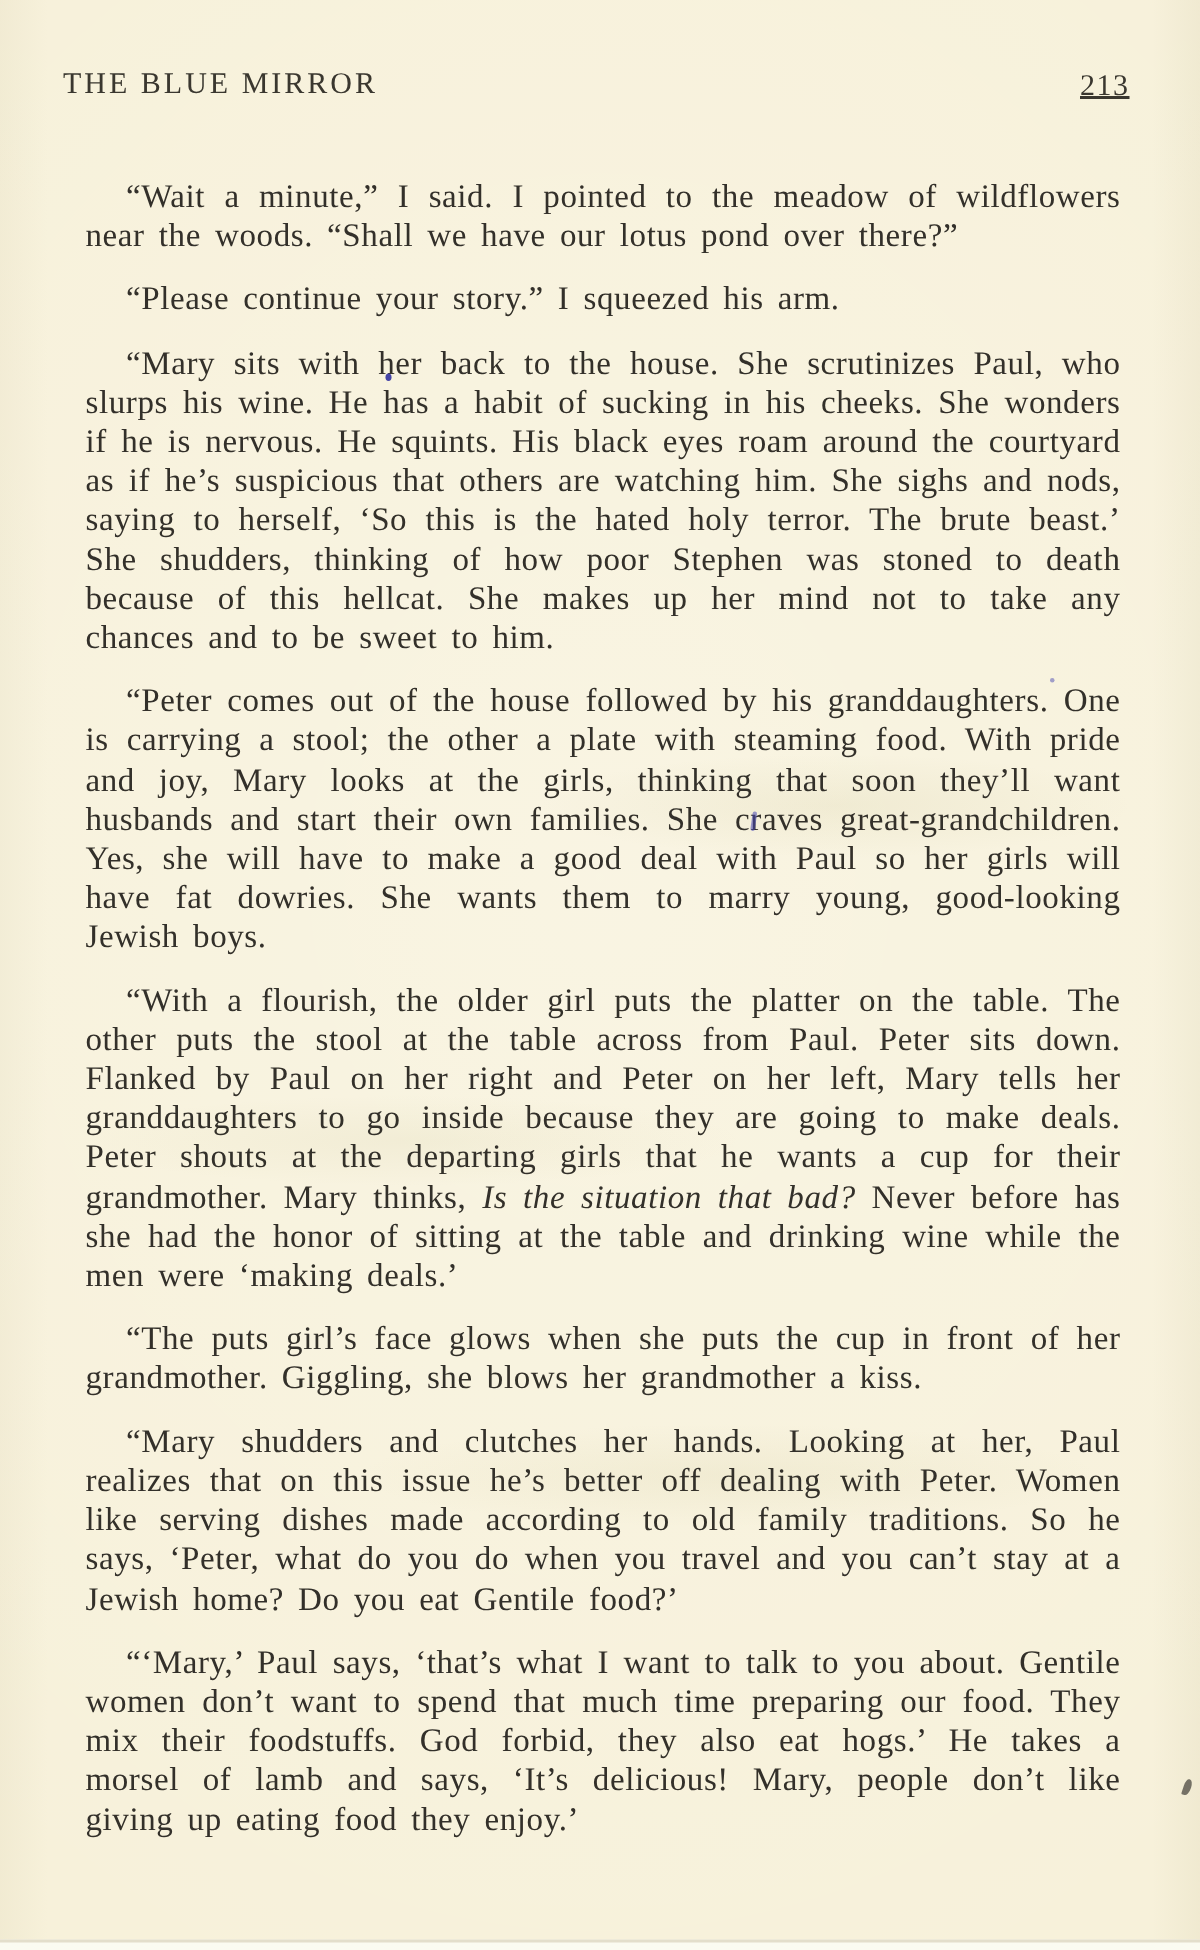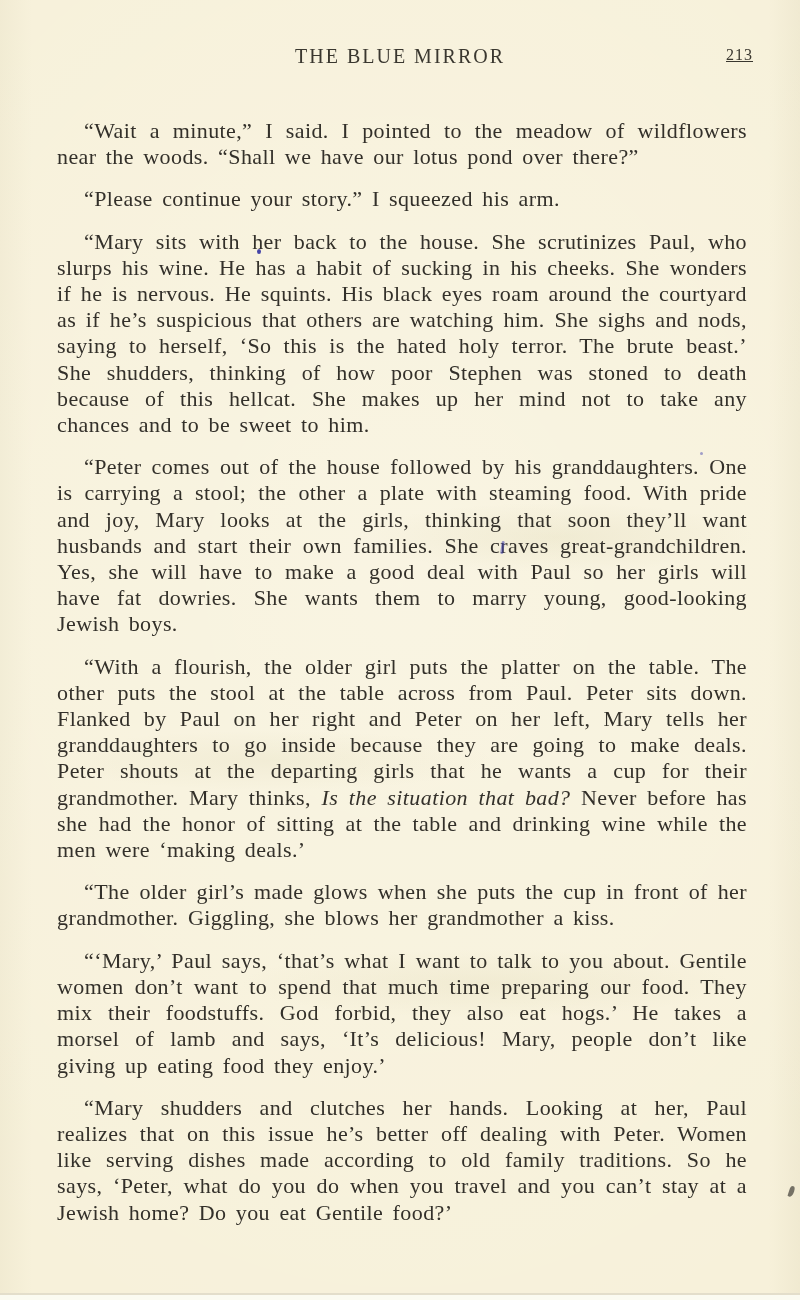--- a/index.html
+++ b/index.html
@@ -25,30 +25,30 @@
   }
   
   .running-head{
     position:absolute;
     top:45px;left:42px;right:42px;
     height:24px;
   }
   .head-title{
     position:absolute;
     left:0;right:0;
-    text-align:center;
+    text-align:left;
     font-size:20px;
     letter-spacing:2px;
     color:#3a372f;
     white-space:nowrap;
   }
   .head-page-number{
     position:absolute;
     right:5px;top:1px;
-    font-size:16px;
+    font-size:20px;
     letter-spacing:1px;
     color:#3a372f;
     text-decoration:underline;
   }
   
   .text-body{
     position:absolute;
     top:102px;left:41px;right:37px;
     text-align:justify;
     font-size:22px;
@@ -112,23 +112,23 @@
   </div>
 
   <div class="ghosting"></div>
 
   <div class="text-body">
       <p><span>“Wait a minute,” I said. I pointed to the meadow of wildflowers near the woods. “Shall we have our lotus pond over there?”</span></p>
       <p><span>“Please continue your story.” I squeezed his arm.</span></p>
       <p><span>“Mary sits with her back to the house. She scrutinizes Paul, who slurps his wine. He has a habit of sucking in his cheeks. She wonders if he is nervous. He squints. His black eyes roam around the courtyard as if he’s suspicious that others are watching him. She sighs and nods, saying to herself, ‘So this is the hated holy terror. The brute beast.’ She shudders, thinking of how poor Stephen was stoned to death because of this hellcat. She makes up her mind not to take any chances and to be sweet to him.</span></p>
       <p><span>“Peter comes out of the house followed by his granddaughters. One is carrying a stool; the other a plate with steaming food. With pride and joy, Mary looks at the girls, thinking that soon they’ll want husbands and start their own families. She craves great-grandchildren. Yes, she will have to make a good deal with Paul so her girls will have fat dowries. She wants them to marry young, good-looking Jewish boys.</span></p>
       <p><span>“With a flourish, the older girl puts the platter on the table. The other puts the stool at the table across from Paul. Peter sits down. Flanked by Paul on her right and Peter on her left, Mary tells her granddaughters to go inside because they are going to make deals. Peter shouts at the departing girls that he wants a cup for their grandmother. Mary thinks, </span><span class="italic">Is the situation that bad?</span><span> Never before has she had the honor of sitting at the table and drinking wine while the men were ‘making deals.’</span></p>
-      <p><span>“The older girl’s made glows when she puts the cup in front of her grandmother. Giggling, she blows her grandmother a kiss.</span></p>
+      <p><span>“The puts girl’s face glows when she puts the cup in front of her grandmother. Giggling, she blows her grandmother a kiss.</span></p>
+      <p><span>“Mary shudders and clutches her hands. Looking at her, Paul realizes that on this issue he’s better off dealing with Peter. Women like serving dishes made according to old family traditions. So he says, ‘Peter, what do you do when you travel and you can’t stay at a Jewish home? Do you eat Gentile food?’</span></p>
       <p><span>“‘Mary,’ Paul says, ‘that’s what I want to talk to you about. Gentile women don’t want to spend that much time preparing our food. They mix their foodstuffs. God forbid, they also eat hogs.’ He takes a morsel of lamb and says, ‘It’s delicious! Mary, people don’t like giving up eating food they enjoy.’</span></p>
-      <p><span>“Mary shudders and clutches her hands. Looking at her, Paul realizes that on this issue he’s better off dealing with Peter. Women like serving dishes made according to old family traditions. So he says, ‘Peter, what do you do when you travel and you can’t stay at a Jewish home? Do you eat Gentile food?’</span></p>
     </div>
 
   <div class="blue-dot"></div>
   <div class="blue-mark"></div>
   <div class="blue-speck"></div>
   <div class="edge-comma"></div>
   <div class="bottom-edge"></div>
 
 </div>
 

